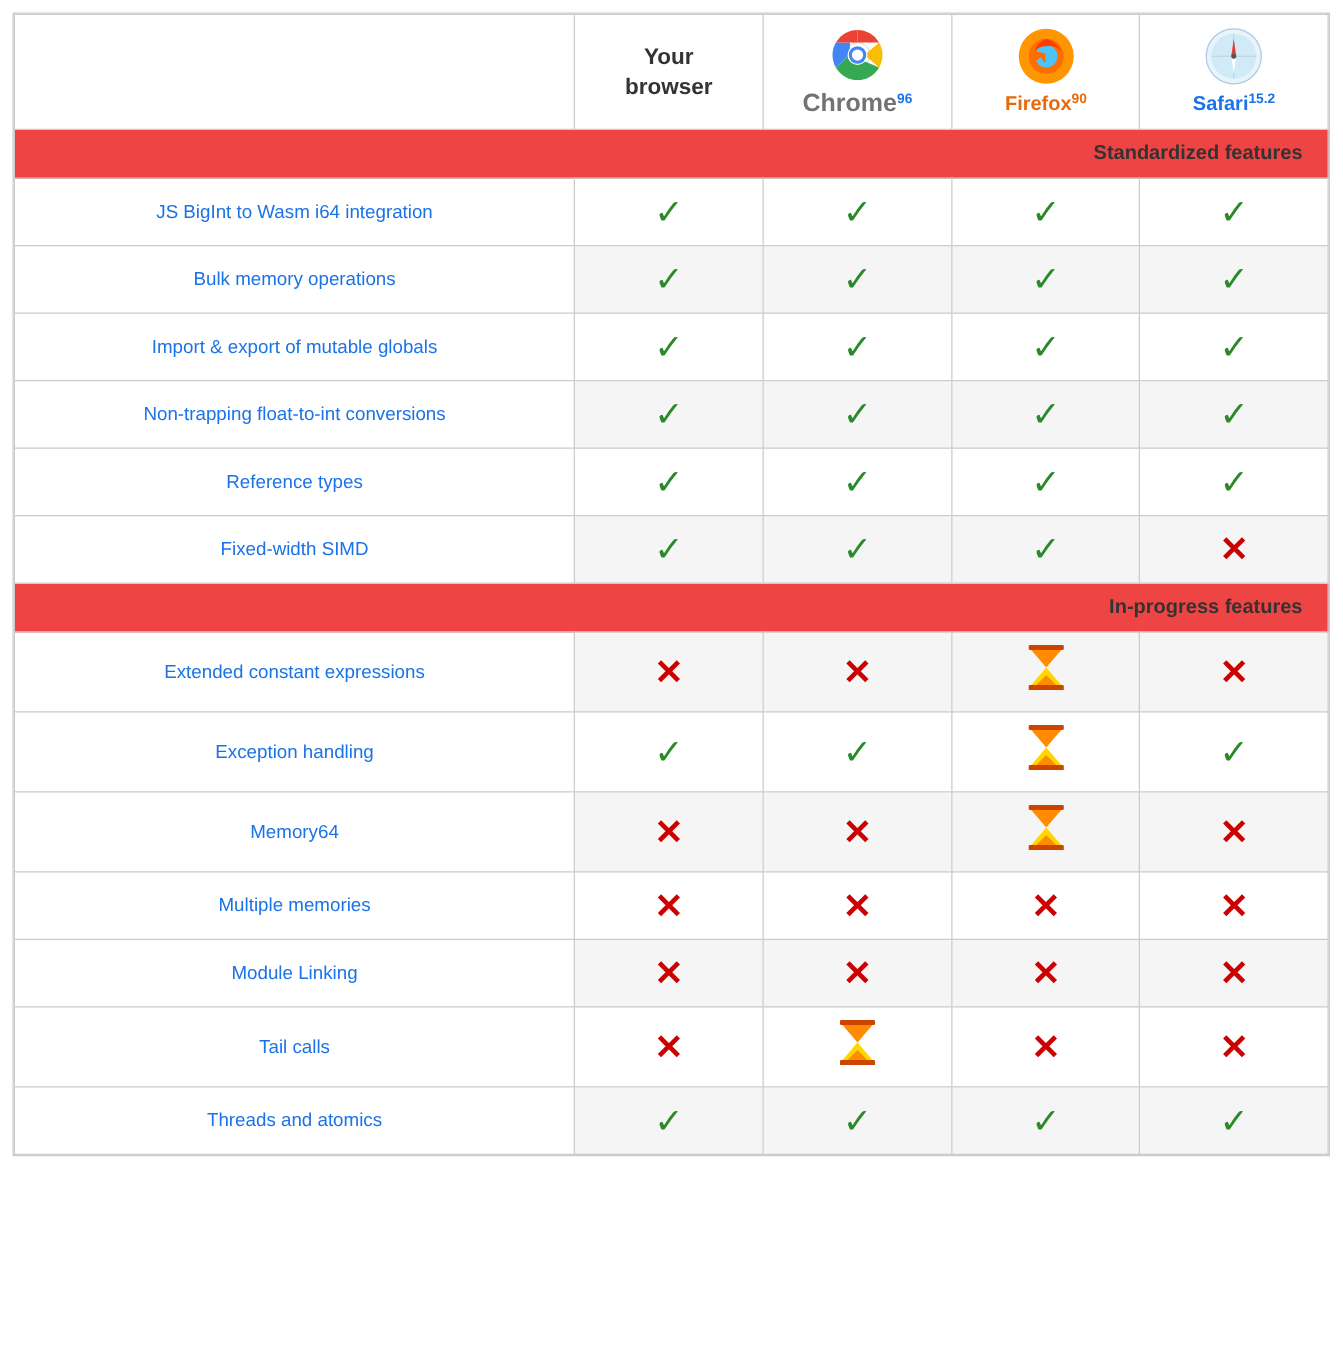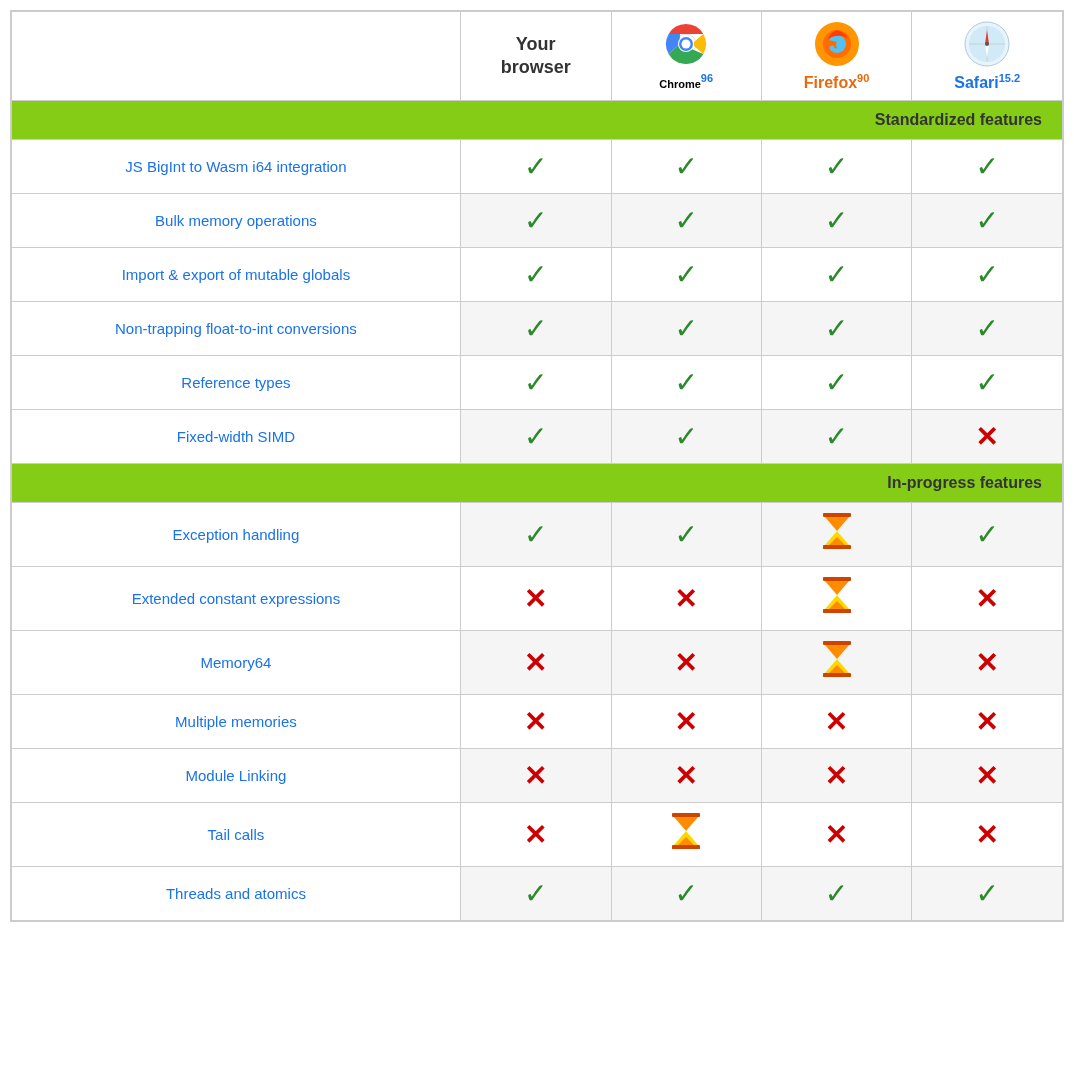--- a/index.html
+++ b/index.html
@@ -37,21 +37,21 @@
       color: #333;
       line-height: 1.3;
     }
     .browser-icon {
       width: 48px;
       height: 48px;
       display: block;
       margin: 0 auto 4px auto;
     }
     .section-header td {
-      background: #84cc16;
+      background: #ef4444;
       font-weight: bold;
       font-size: 16px;
       color: #333;
       text-align: right;
       padding: 10px 20px;
       border: 1px solid #ccc;
     }
     .feature-row td {
       border: 1px solid #ccc;
       padding: 10px 8px;
@@ -111,21 +111,21 @@
             <path d="M24 4 A20 20 0 0 1 41.32 14 L24 14 Z" fill="#EA4335"></path>
             <path d="M41.32 14 A20 20 0 0 1 41.32 34 L29.66 24 Z" fill="#FBBC05"></path>
             <path d="M41.32 34 A20 20 0 0 1 6.68 34 L17.66 24 Z" fill="#34A853"></path>
             <path d="M6.68 34 A20 20 0 0 1 6.68 14 L18 14 L17.66 24 Z" fill="#4285F4"></path>
             <path d="M6.68 14 A20 20 0 0 1 24 4 L24 14 Z" fill="#EA4335"></path>
             <circle cx="24" cy="24" r="8" fill="#fff"></circle>
             <circle cx="24" cy="24" r="7" fill="#4285F4"></circle>
             <circle cx="24" cy="24" r="4.5" fill="#fff"></circle>
           </svg>
           <div>
-            <span style="color:#000000;font-weight:bold;font-size:11px;">Chrome</span><sup style="color:#1a73e8;font-size:11px;">96</sup>
+            <span style="color:#737373;font-weight:bold;font-size:20px;">Chrome</span><sup style="color:#1a73e8;font-size:11px;">96</sup>
           </div>
         </th>
         <th class="browser-col">
 
           <svg class="browser-icon" viewBox="0 0 48 48" xmlns="http://www.w3.org/2000/svg">
             <circle cx="24" cy="24" r="22" fill="#FF9500"></circle>
             <circle cx="24" cy="24" r="14" fill="#FF6D00"></circle>
             <circle cx="24" cy="24" r="9" fill="#4FC3F7"></circle>
             <path d="M24 10 Q32 12 36 20 Q32 15 24 16 Q18 16 15 20 Q16 13 24 10Z" fill="#FF3D00"></path>
             <path d="M15 20 Q12 26 16 32 Q14 27 20 25 Q22 30 24 28 Q22 24 24 22 Q20 21 15 20Z" fill="#FF6D00"></path>
@@ -198,58 +198,58 @@
       <td class="feature-name">Fixed-width SIMD</td>
       <td><span class="check">✓</span></td>
       <td><span class="check">✓</span></td>
       <td><span class="check">✓</span></td>
       <td><span class="cross" style="font-weight:bold;">✕</span></td>
     </tr>
         <tr class="section-header">
           <td colspan="5">In-progress features</td>
         </tr>
         <tr class="feature-row">
-      <td class="feature-name">Exception handling</td>
-      <td><span class="check">✓</span></td>
-      <td><span class="check">✓</span></td>
+      <td class="feature-name">Extended constant expressions</td>
+      <td><span class="cross" style="font-weight:bold;">✕</span></td>
+      <td><span class="cross" style="font-weight:bold;">✕</span></td>
       <td><span class="hourglass">
       <svg width="32" height="36" viewBox="0 0 32 36" xmlns="http://www.w3.org/2000/svg">
 
         <rect x="2" y="0" width="28" height="4" rx="1" fill="#cc4400"></rect>
         <rect x="2" y="32" width="28" height="4" rx="1" fill="#cc4400"></rect>
 
         <path d="M4 4 L16 18 L28 4Z" fill="#FF8C00"></path>
         <path d="M4 32 L16 18 L28 32Z" fill="#FFD700"></path>
 
         <path d="M8 32 L16 24 L24 32Z" fill="#FF8C00"></path>
 
         <line x1="2" y1="36" x2="30" y2="36" stroke="#cc4400" stroke-width="1.5" stroke-dasharray="3,2"></line>
       </svg>
     </span></td>
-      <td><span class="check">✓</span></td>
-    </tr>
-        <tr class="feature-row">
-      <td class="feature-name">Extended constant expressions</td>
-      <td><span class="cross" style="font-weight:bold;">✕</span></td>
-      <td><span class="cross" style="font-weight:bold;">✕</span></td>
+      <td><span class="cross" style="font-weight:bold;">✕</span></td>
+    </tr>
+        <tr class="feature-row">
+      <td class="feature-name">Exception handling</td>
+      <td><span class="check">✓</span></td>
+      <td><span class="check">✓</span></td>
       <td><span class="hourglass">
       <svg width="32" height="36" viewBox="0 0 32 36" xmlns="http://www.w3.org/2000/svg">
 
         <rect x="2" y="0" width="28" height="4" rx="1" fill="#cc4400"></rect>
         <rect x="2" y="32" width="28" height="4" rx="1" fill="#cc4400"></rect>
 
         <path d="M4 4 L16 18 L28 4Z" fill="#FF8C00"></path>
         <path d="M4 32 L16 18 L28 32Z" fill="#FFD700"></path>
 
         <path d="M8 32 L16 24 L24 32Z" fill="#FF8C00"></path>
 
         <line x1="2" y1="36" x2="30" y2="36" stroke="#cc4400" stroke-width="1.5" stroke-dasharray="3,2"></line>
       </svg>
     </span></td>
-      <td><span class="cross" style="font-weight:bold;">✕</span></td>
+      <td><span class="check">✓</span></td>
     </tr>
         <tr class="feature-row">
       <td class="feature-name">Memory64</td>
       <td><span class="cross" style="font-weight:bold;">✕</span></td>
       <td><span class="cross" style="font-weight:bold;">✕</span></td>
       <td><span class="hourglass">
       <svg width="32" height="36" viewBox="0 0 32 36" xmlns="http://www.w3.org/2000/svg">
 
         <rect x="2" y="0" width="28" height="4" rx="1" fill="#cc4400"></rect>
         <rect x="2" y="32" width="28" height="4" rx="1" fill="#cc4400"></rect>

